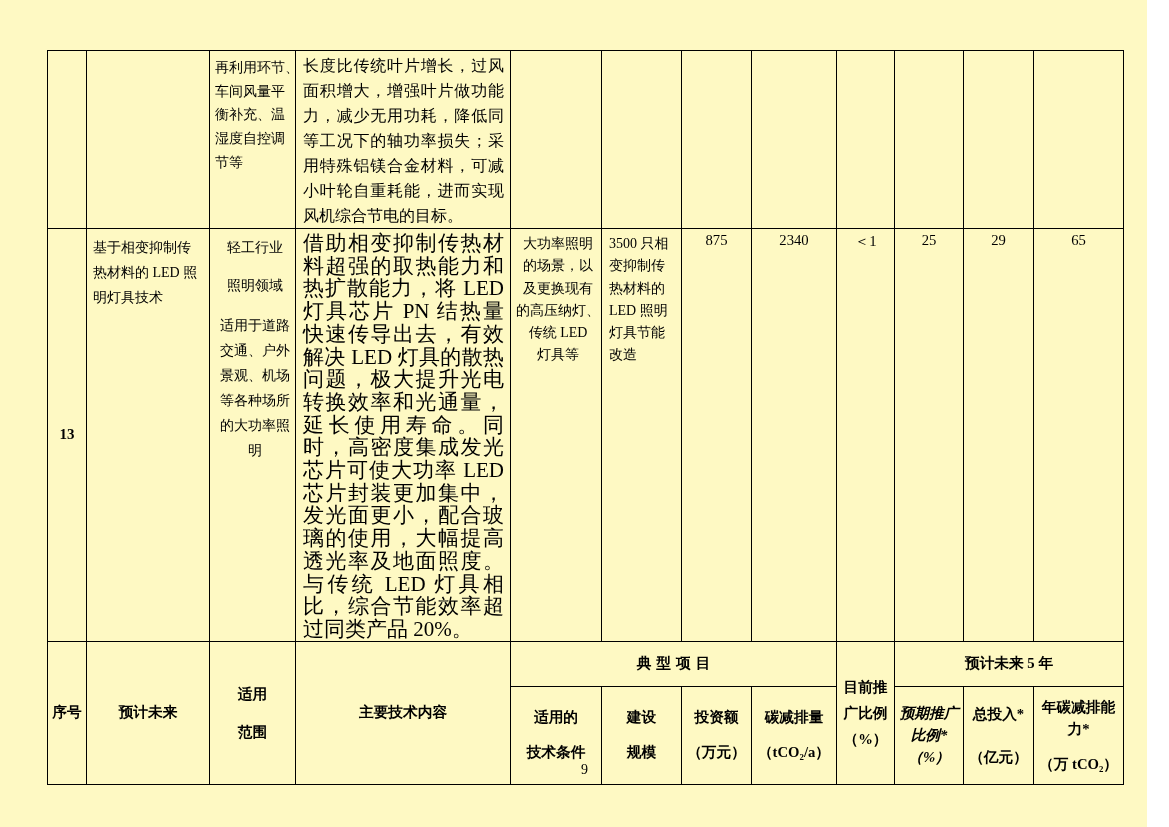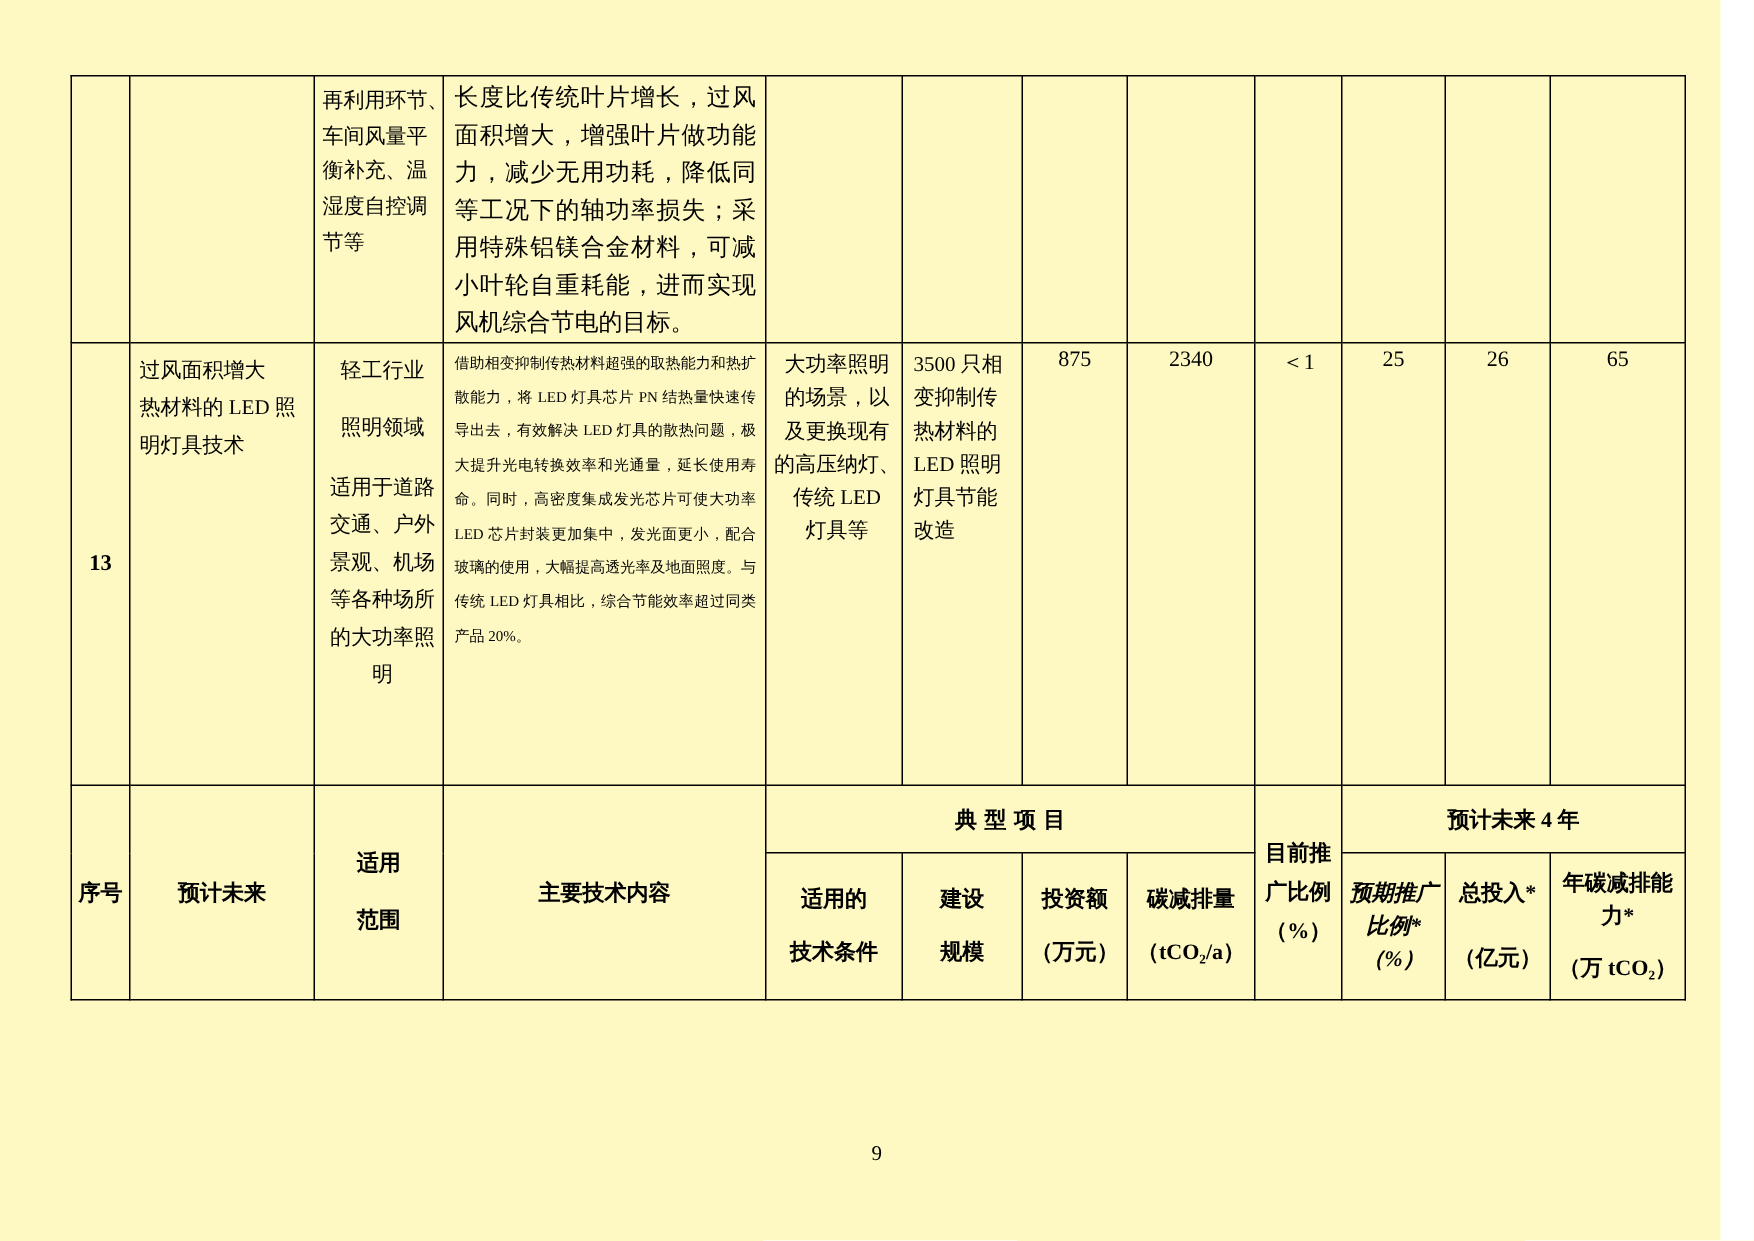--- a/index.html
+++ b/index.html
@@ -44,21 +44,21 @@
   }
   td.name13 {
     font-size: 14px; line-height: 25px;
     white-space: pre; padding: 6px 2px 0 6px;
   }
   td.scope13 { font-size: 14px; padding: 6px 2px 0 7px; text-align: center; }
   td.scope13 p { margin: 0; line-height: 25px; white-space: pre; }
   td.scope13 p.g1 { margin-bottom: 13px; }
   td.scope13 p.g2 { margin-bottom: 15px; }
   td.cont13 {
-    font-size: 10px; line-height: 22.7px;
+    font-size: 21px; line-height: 22.7px;
     text-align: justify; padding: 3px 6px 0 7px;
   }
   td.cond13 {
     font-size: 14px; line-height: 22.3px;
     white-space: pre; padding: 4px 1px 0 5px; text-align: center;
   }
   td.scale13 {
     font-size: 14px; line-height: 22.3px;
     white-space: pre; padding: 4px 1px 0 7px;
   }
@@ -124,21 +124,21 @@
         <td></td>
         <td></td>
         <td></td>
         <td></td>
         <td></td>
         <td></td>
       </tr>
 
       <tr style="height:295px">
         <td class="no13">13</td>
-        <td class="name13">过风面积增大
+        <td class="name13">基于相变抑制传
 热材料的 LED 照
 明灯具技术</td>
         <td class="scope13">
           <p class="g1">轻工行业</p>
           <p class="g2">照明领域</p>
           <p>适用于道路
 交通、户外
 景观、机场
 等各种场所
 的大功率照
@@ -154,35 +154,35 @@
         <td class="scale13">3500 只相
 变抑制传
 热材料的
 LED 照明
 灯具节能
 改造</td>
         <td class="num">875</td>
         <td class="num">2340</td>
         <td class="num">＜1</td>
         <td class="num">25</td>
-        <td class="num">26</td>
+        <td class="num">29</td>
         <td class="num">65</td>
       </tr>
 
       <tr style="height:45px">
         <td class="hd" rowspan="2">序号</td>
         <td class="hd" rowspan="2">预计未来</td>
         <td class="hd hd-scope pre" rowspan="2">适用
 范围</td>
         <td class="hd" rowspan="2">主要技术内容</td>
         <td class="hd hd-typ" colspan="4">典型项目</td>
         <td class="hd hd-cur pre" rowspan="2">目前推
 广比例
 （%）</td>
-        <td class="hd" colspan="3">预计未来 4 年</td>
+        <td class="hd" colspan="3">预计未来 5 年</td>
       </tr>
 
       <tr style="height:98px">
         <td class="hd hd-2l pre">适用的
 技术条件</td>
         <td class="hd hd-2l pre">建设
 规模</td>
         <td class="hd hd-2l pre">投资额
 （万元）</td>
         <td class="hd hd-2l pre">碳减排量

